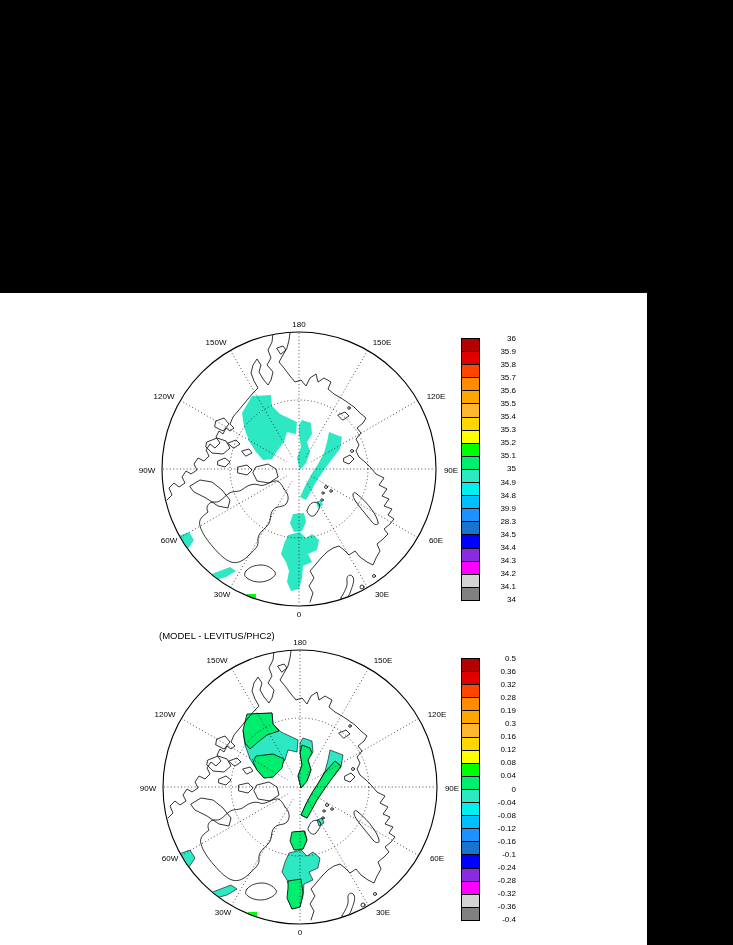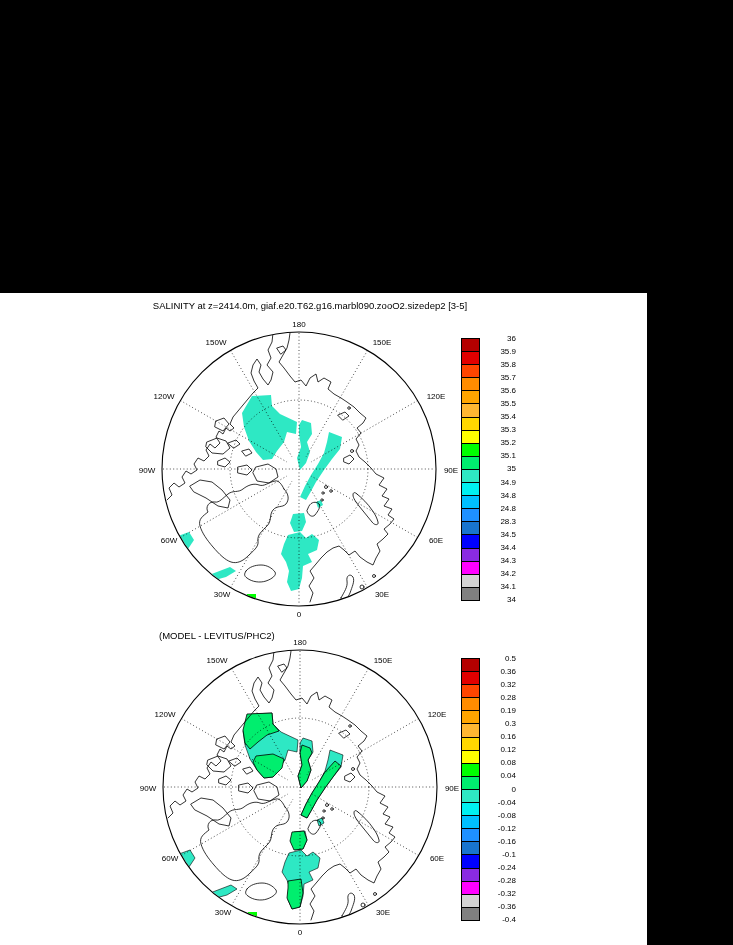--- a/index.html
+++ b/index.html
@@ -16,21 +16,20 @@
   .cbar .cell{flex:1 1 auto;border-bottom:1px solid #000;}
   .cbar .cell:last-child{border-bottom:none;}
   .cl{position:absolute;left:480px;width:36px;text-align:right;font-size:8px;color:#000;}
 </style>
 </head>
 <body>
 
 <div class="screen">
   <div class="panel"></div>
 
-  <div class="plot-title">SALINITY at z=2414.0m, giaf.e20.T62.g16.marbl090.zooO2.sizedep2 [3-5]</div>
 
   <svg class="map-svg" style="left:160px;top:330px" width="280" height="280" viewBox="0 0 280 280">
     <defs>
       <clipPath id="clipC">
           <circle cx="139" cy="139" r="136.5"></circle>
         </clipPath>
 
       <g id="graticule" stroke="#000" stroke-width="0.7" stroke-dasharray="1,2.4" fill="none">
         <circle cx="139" cy="139" r="69"></circle>
         <line x1="139" y1="3" x2="139" y2="275"></line>
@@ -145,21 +144,21 @@
   <span class="cl" style="top:373px">35.7</span>
   <span class="cl" style="top:386px">35.6</span>
   <span class="cl" style="top:399px">35.5</span>
   <span class="cl" style="top:412px">35.4</span>
   <span class="cl" style="top:425px">35.3</span>
   <span class="cl" style="top:438px">35.2</span>
   <span class="cl" style="top:451px">35.1</span>
   <span class="cl" style="top:464px">35</span>
   <span class="cl" style="top:478px">34.9</span>
   <span class="cl" style="top:491px">34.8</span>
-  <span class="cl" style="top:504px">24.8</span>
+  <span class="cl" style="top:504px">39.9</span>
   <span class="cl" style="top:517px">28.3</span>
   <span class="cl" style="top:530px">34.5</span>
   <span class="cl" style="top:543px">34.4</span>
   <span class="cl" style="top:556px">34.3</span>
   <span class="cl" style="top:569px">34.2</span>
   <span class="cl" style="top:582px">34.1</span>
   <span class="cl" style="top:595px">34</span>
 
   <div class="plot-subtitle">(MODEL - LEVITUS/PHC2)</div>
 

